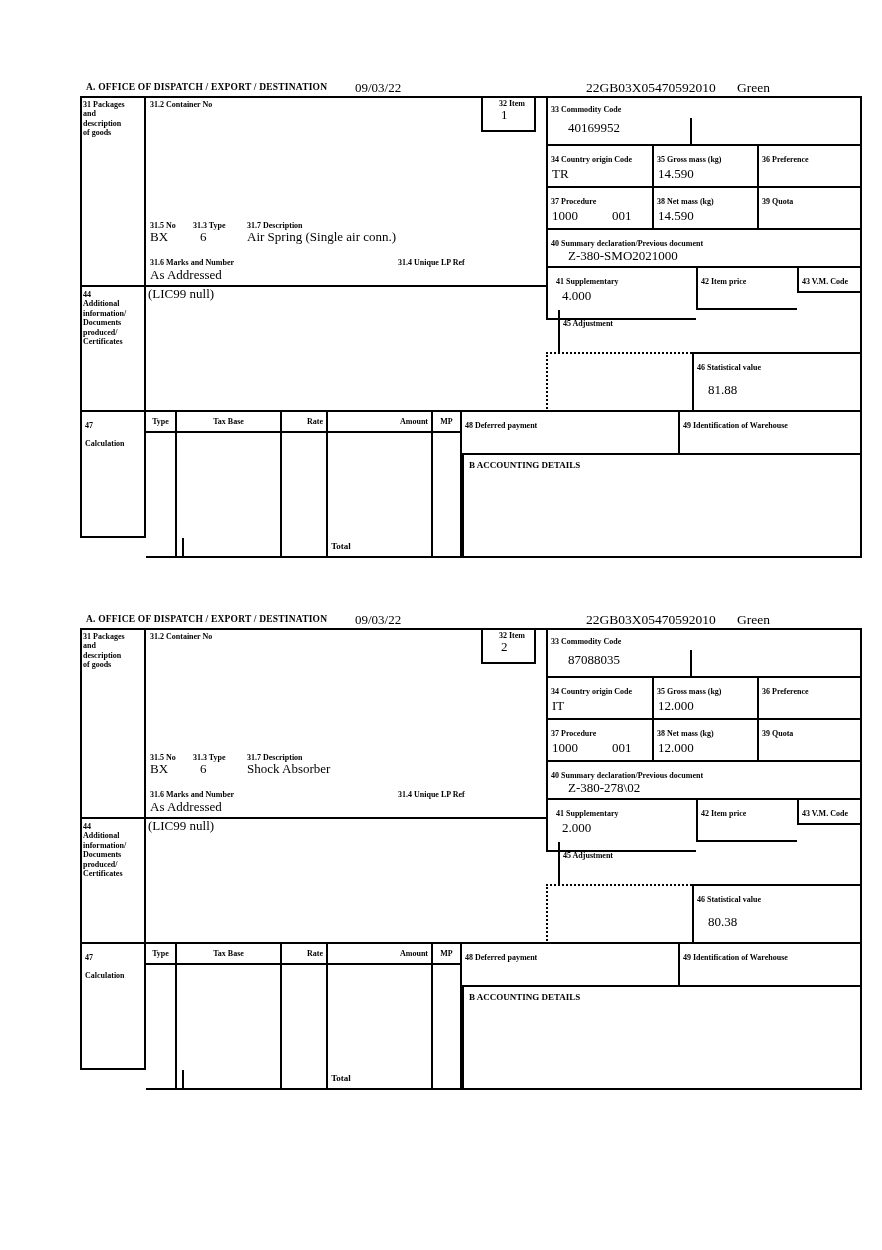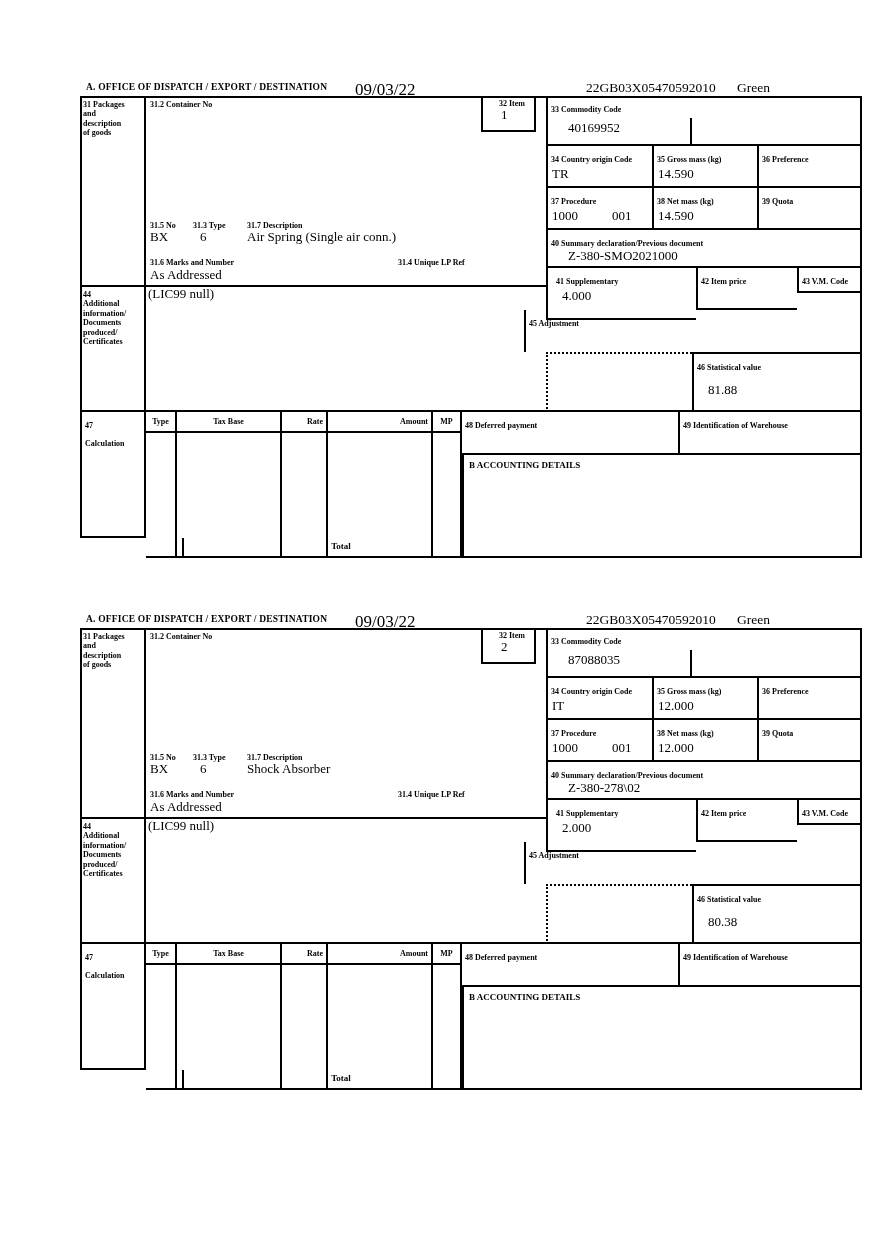--- a/index.html
+++ b/index.html
@@ -2,41 +2,41 @@
 <html><head>
 <meta charset="utf-8">
 <style>
   html,body{margin:0;padding:0;background:#fff;}
   body{width:882px;height:1250px;position:relative;font-family:"Liberation Serif",serif;color:#000;}
   .block{position:absolute;left:80px;width:782px;height:478px;}
   .abs{position:absolute;}
   .lbl{font-weight:bold;font-size:8px;line-height:1.18;white-space:pre-line;}
   .val{position:absolute;font-size:13px;white-space:nowrap;}
   .hdr-title{left:6px;top:2px;font-weight:bold;font-size:9.5px;letter-spacing:.2px;white-space:nowrap;}
-  .hdr-date{left:275px;top:0;font-size:17px;}
+  .hdr-date{left:275px;top:0;font-size:13px;}
   .hdr-ref{left:506px;top:0;font-size:13.5px;}
   .hdr-status{left:657px;top:0;font-size:13.5px;}
   .main-box{left:0;top:16px;width:782px;height:316px;border:2px solid #000;box-sizing:border-box;}
   .line-col31{left:0;top:16px;width:66px;height:316px;border-right:2px solid #000;box-sizing:border-box;}
   .hline44{left:0;top:205px;width:466px;height:0;border-top:2px solid #000;}
   .item-box{left:401px;top:16px;width:55px;height:36px;border:2px solid #000;box-sizing:border-box;padding:1px 0 0 16px;}
   .item-box .iv{font-size:13px;margin-left:2px;line-height:1.1;}
   .cell{position:absolute;box-sizing:border-box;border-left:2px solid #000;border-bottom:2px solid #000;padding:2px 0 0 3px;}
   .c33{left:466px;top:16px;width:316px;height:50px;}
   .c34{left:466px;top:66px;width:106px;height:42px;}
   .c35{left:572px;top:66px;width:105px;height:42px;}
   .c36{left:677px;top:66px;width:105px;height:42px;}
   .c37{left:466px;top:108px;width:106px;height:42px;}
   .c38{left:572px;top:108px;width:105px;height:42px;}
   .c39{left:677px;top:108px;width:105px;height:42px;}
   .c40{left:466px;top:150px;width:316px;height:38px;}
   .c41{left:466px;top:188px;width:150px;height:52px;padding-left:8px;}
   .c42{left:616px;top:188px;width:101px;height:42px;}
   .c43{left:717px;top:188px;width:65px;height:25px;}
-  .c45{left:444px;top:230px;width:280px;height:42px;border-bottom:none;}
+  .c45{left:478px;top:230px;width:280px;height:42px;border-bottom:none;}
   .c46{left:612px;top:272px;width:170px;height:60px;border-bottom:none;border-top:2px solid #000;}
   .c48{left:382px;top:332px;width:216px;height:43px;border-left:none;}
   .c49{left:598px;top:332px;width:184px;height:43px;border-right:2px solid #000;}
   .tick{left:610px;top:38px;height:26px;width:0;border-left:2px solid #000;}
   .dot-l{left:466px;top:272px;height:60px;width:0;border-left:2px dotted #000;}
   .dot-t{left:466px;top:272px;width:146px;height:0;border-top:2px dotted #000;}
   .cv{position:absolute;font-size:13px;white-space:nowrap;}
   .cv33{left:20px;top:24px;}
   .cv-std{left:4px;top:20px;}
   .cv37b{left:64px;top:20px;}

